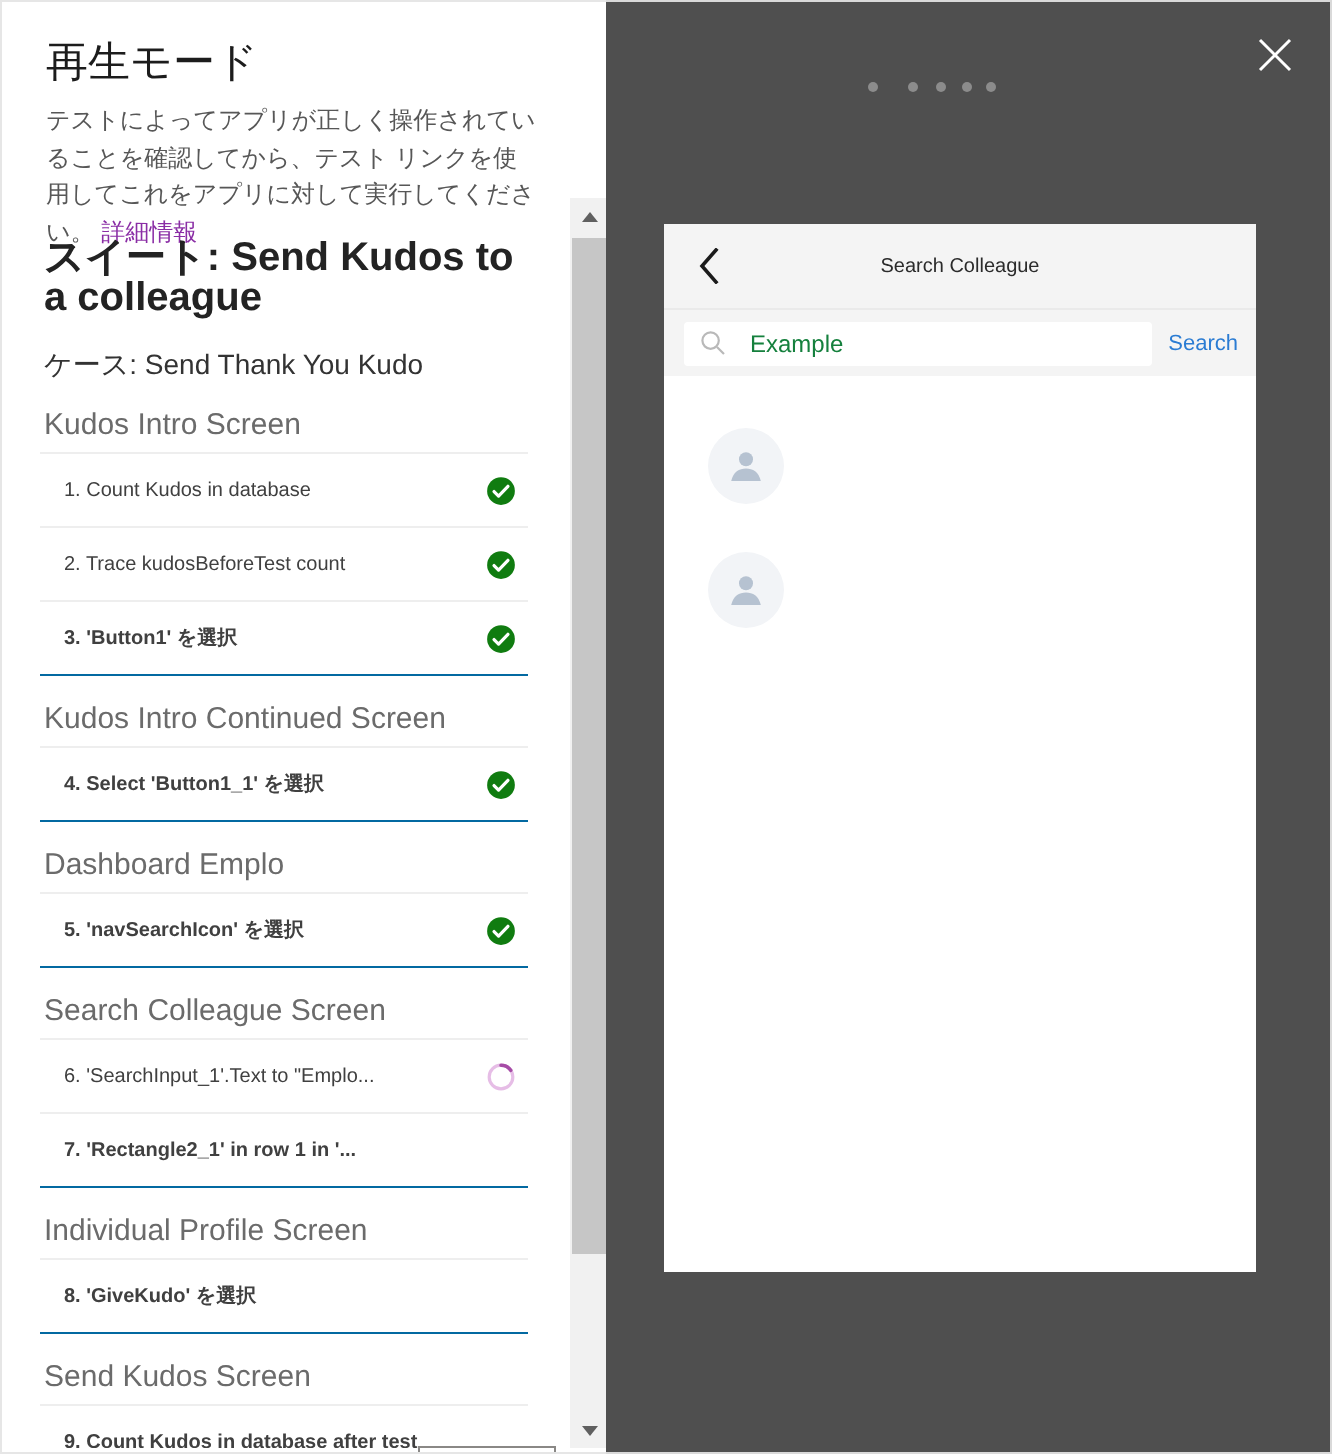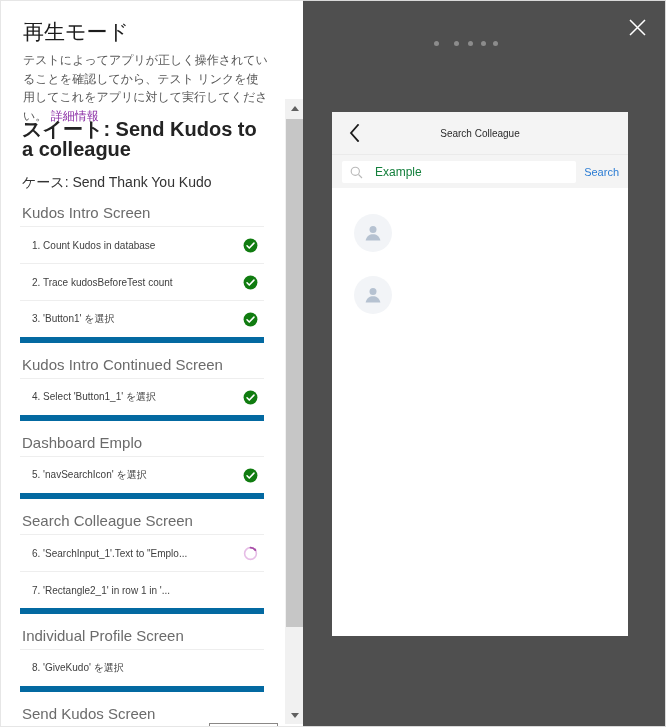--- a/index.html
+++ b/index.html
@@ -101,21 +101,22 @@
   }
   .step-row {
     position: relative;
     border-top: 1px solid #eeeeee;
     height: 36px;
     margin: 0 18px 0 18px;
     display: flex;
     align-items: center;
   }
   .step-row:last-child {
-    border-bottom: 6px solid #0369a1;
+    border-bottom: 1px solid #0369a1;
+    font-weight: bold;
   }
   .step-text {
     font-size: 10px;
     color: #404040;
     padding-left: 12px;
     flex: 1 1 auto;
     white-space: nowrap;
     overflow: hidden;
   }
   .step-status {

